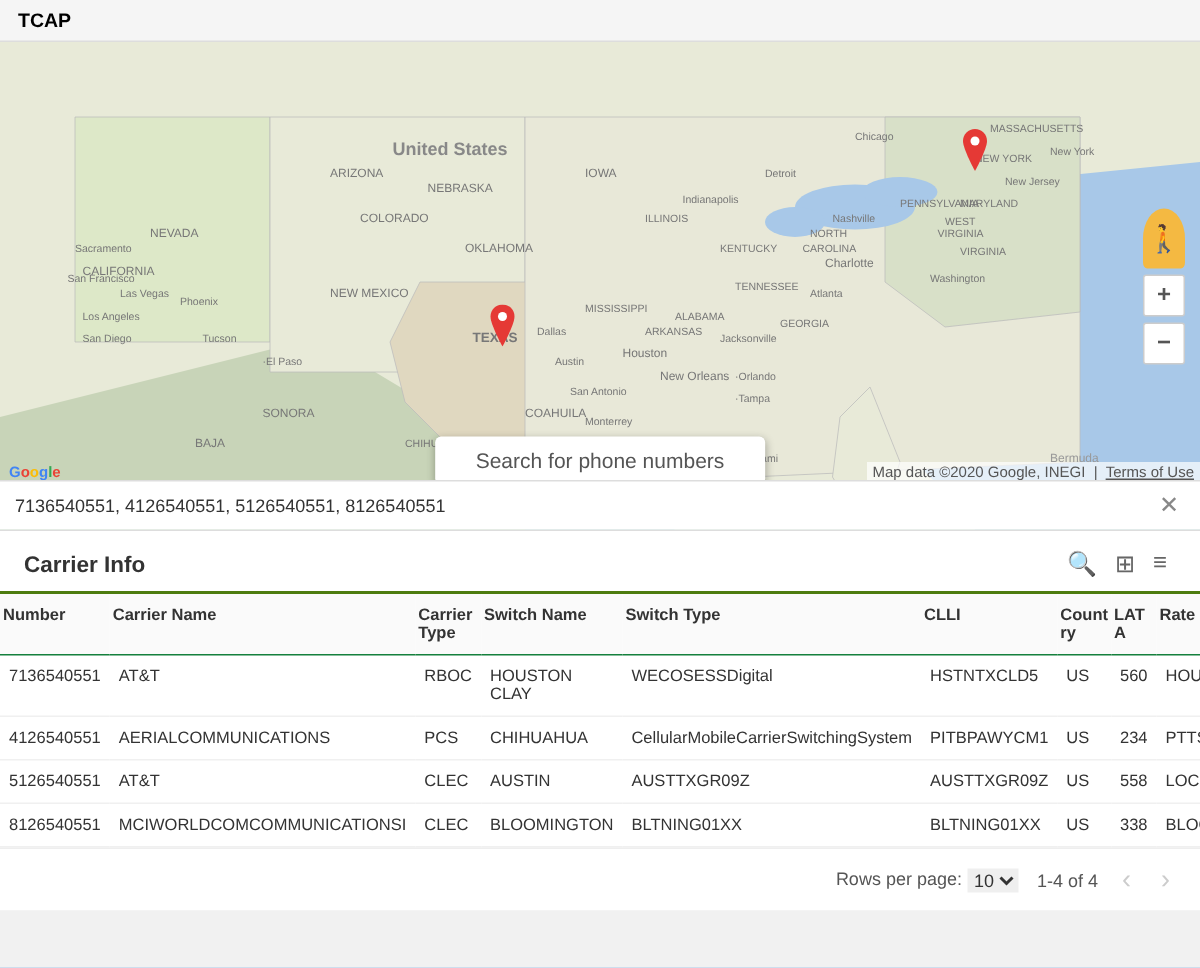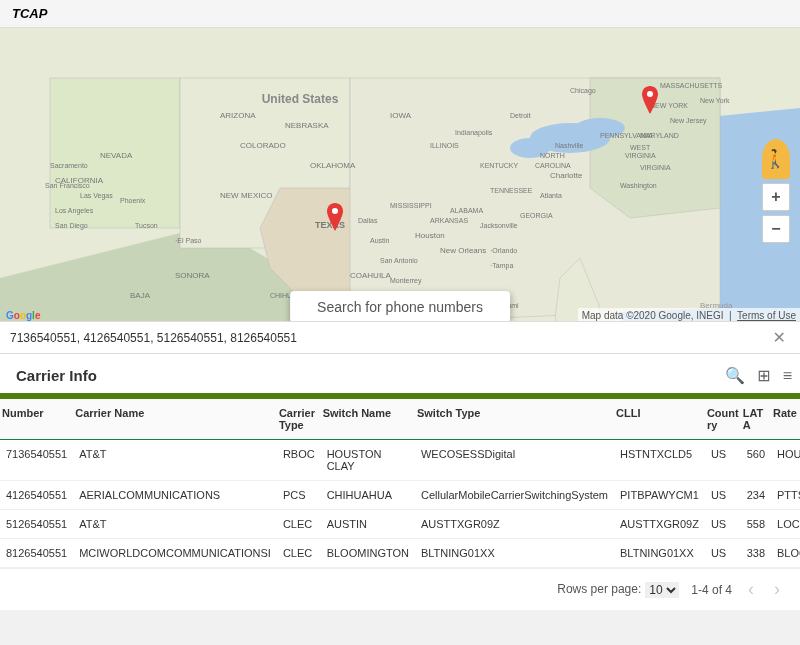--- a/index.html
+++ b/index.html
@@ -4,21 +4,20 @@
   <style>
     * { box-sizing: border-box; margin: 0; padding: 0; }
     body { font-family: Arial, sans-serif; font-size: 12px; background: #f1f1f1; }
 
     .title-bar {
       background: #f5f5f5;
       padding: 6px 12px;
       font-size: 13px;
       font-weight: bold;
       border-bottom: 1px solid #ddd;
-      font-style: italic;
     }
 
     .map-container {
       position: relative;
       width: 800px;
       height: 325px;
       overflow: hidden;
       background: #e8f0e0;
     }
 
@@ -135,22 +134,22 @@
       background: white;
       margin: 0;
       padding: 0;
       border-top: 1px solid #ddd;
     }
 
     .table-header-bar {
       display: flex;
       align-items: center;
       justify-content: space-between;
-      padding: 12px 8px 8px 16px;
-      border-bottom: 6px solid #4d7c0f;
+      padding: 12px 22px 8px 16px;
+      border-bottom: 2px solid #4d7c0f;
     }
 
     .table-title {
       font-size: 15px;
       font-weight: bold;
       color: #333;
     }
 
     .table-toolbar-icons {
       display: flex;

